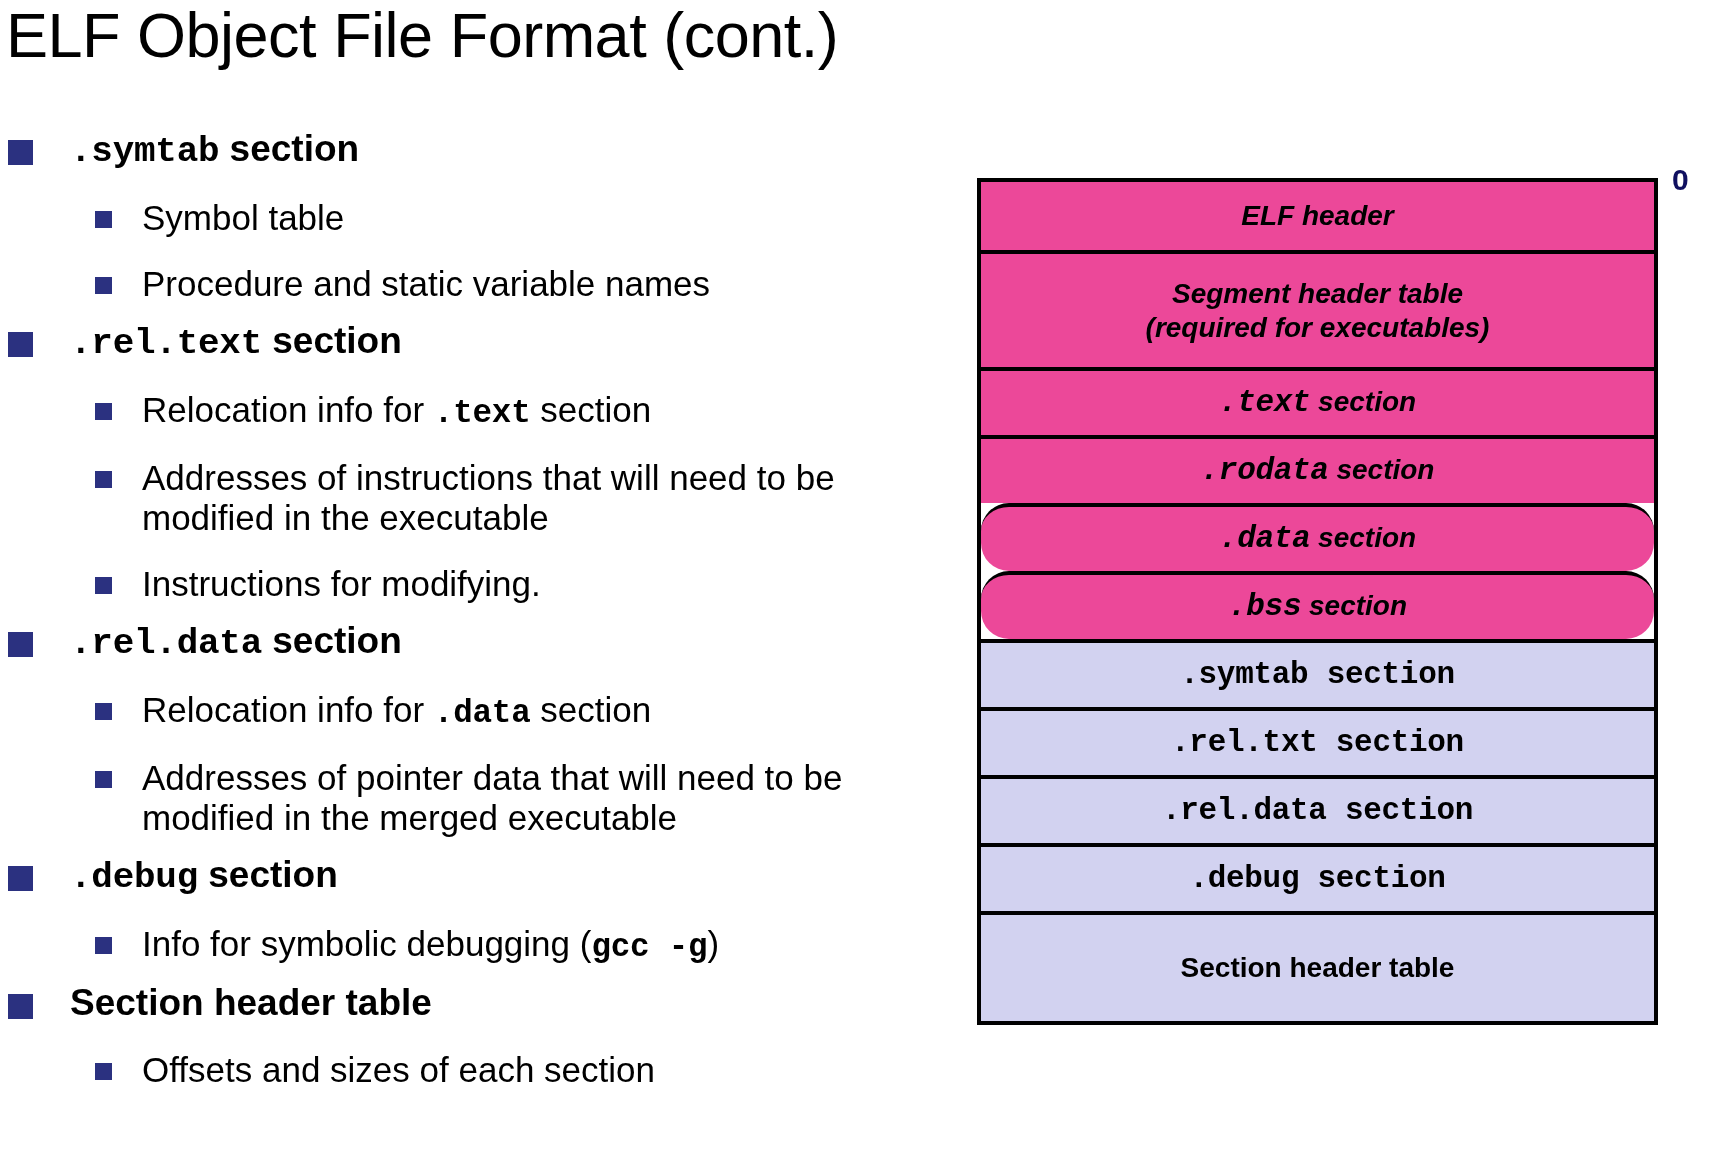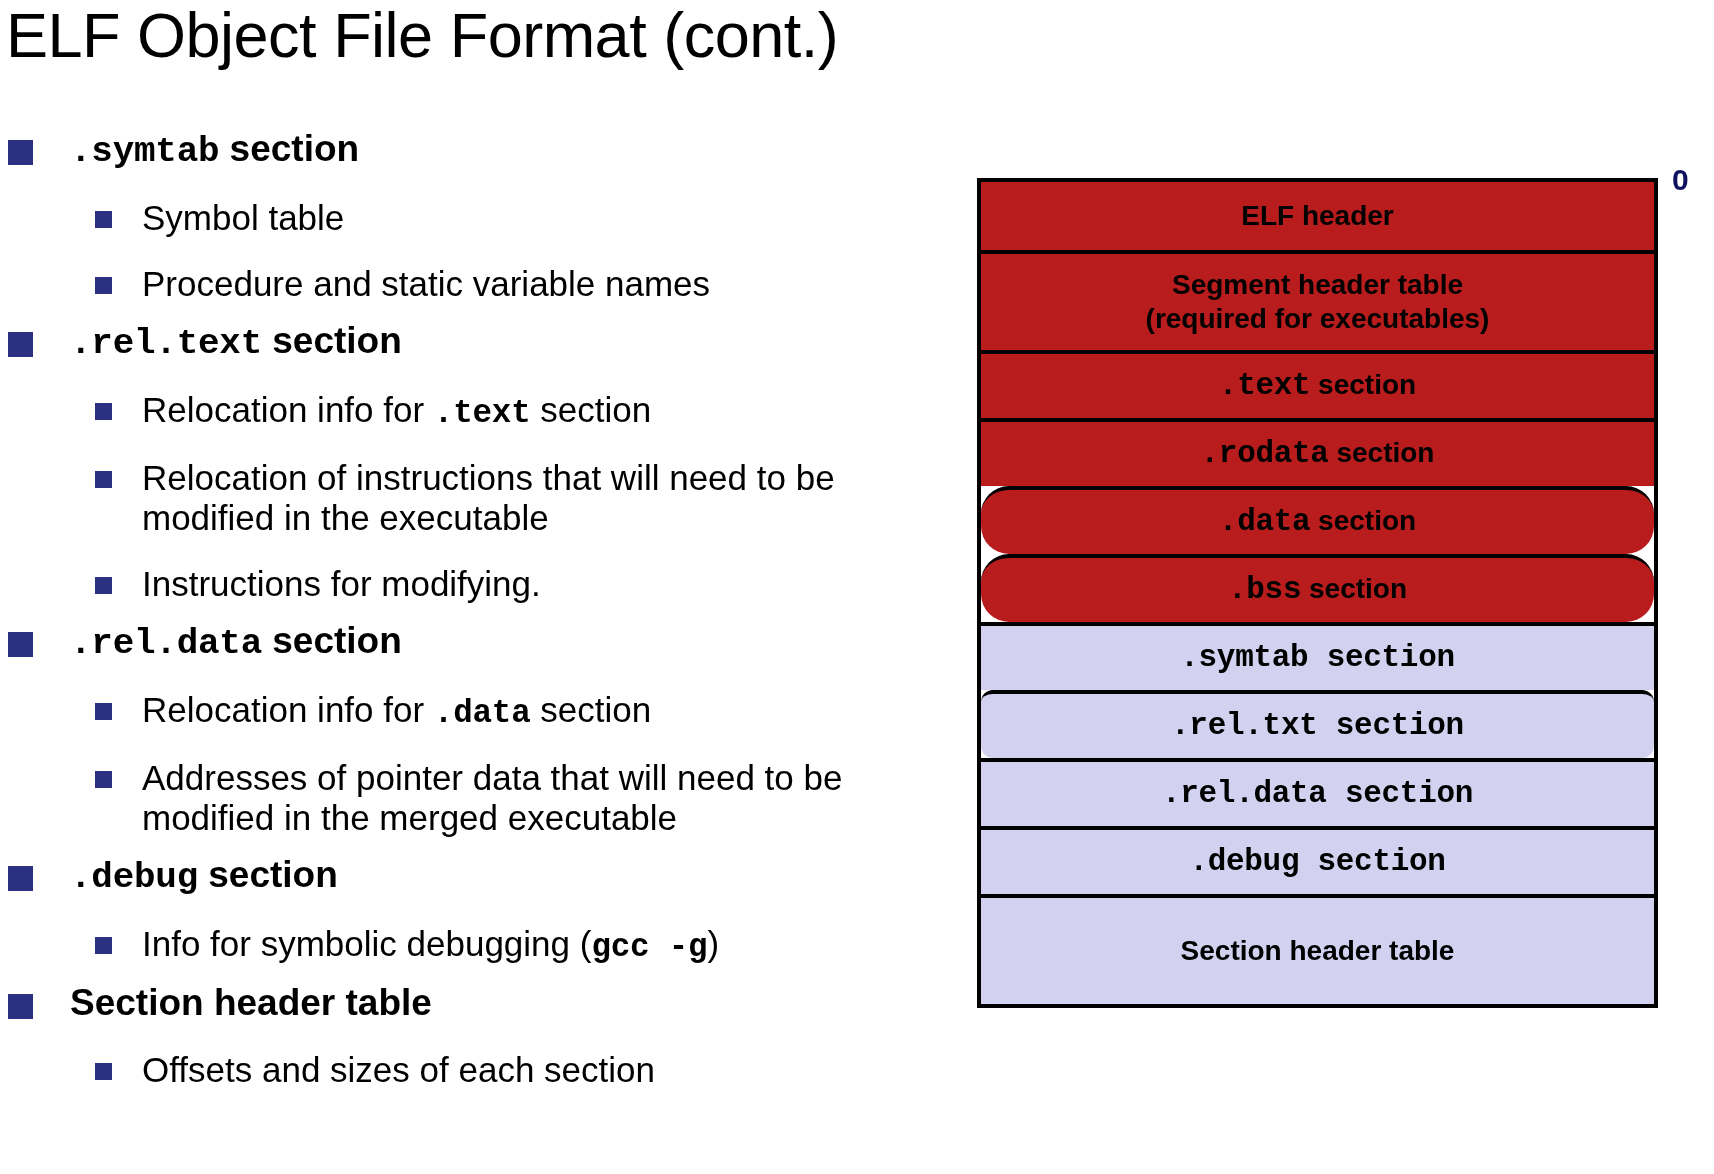--- a/index.html
+++ b/index.html
@@ -98,21 +98,21 @@
     display: flex;
     align-items: center;
     justify-content: center;
     text-align: center;
     font-size: 28px;
     font-weight: bold;
     line-height: 1.2;
     padding: 0 8px;
   }
   .row:first-child { border-top: none; }
-  .row.gray { background: #b91c1c; }
+  .row.gray { background: #ec4899; font-style: italic; }
   .row.blue { background: #D2D2F0; }
 
   .row .mono-box {
     font-family: "Liberation Mono", "DejaVu Sans Mono", monospace;
     font-weight: bold;
     font-size: 31px;
     letter-spacing: -0.3px;
   }
 
   .zero-label {
@@ -128,54 +128,54 @@
 <body>
 
 <div class="slide-title">ELF Object File Format (cont.)</div>
 
 <div class="bullets" id="bullet-root">
     <div class="lvl1"><span class="sq"></span><span class="mono">.symtab</span><span> section</span></div>
     <div class="lvl2"><span class="sq"></span><span>Symbol table</span></div>
     <div class="lvl2"><span class="sq"></span><span>Procedure and static variable names</span></div>
     <div class="lvl1"><span class="sq"></span><span class="mono">.rel.text</span><span> section</span></div>
     <div class="lvl2"><span class="sq"></span><span>Relocation info for </span><span class="mono">.text</span><span> section</span></div>
-    <div class="lvl2"><span class="sq"></span><span>Relocation of instructions that will need to be modified in the executable</span></div>
+    <div class="lvl2"><span class="sq"></span><span>Addresses of instructions that will need to be modified in the executable</span></div>
     <div class="lvl2"><span class="sq"></span><span>Instructions for modifying.</span></div>
     <div class="lvl1"><span class="sq"></span><span class="mono">.rel.data</span><span> section</span></div>
     <div class="lvl2"><span class="sq"></span><span>Relocation info for </span><span class="mono">.data</span><span> section</span></div>
     <div class="lvl2"><span class="sq"></span><span>Addresses of pointer data that will need to be modified in the merged executable</span></div>
     <div class="lvl1"><span class="sq"></span><span class="mono">.debug</span><span> section</span></div>
     <div class="lvl2"><span class="sq"></span><span>Info for symbolic debugging (</span><span class="mono">gcc  -g</span><span>)</span></div>
     <div class="lvl1"><span class="sq"></span><span>Section header table</span></div>
     <div class="lvl2"><span class="sq"></span><span>Offsets and sizes of each section</span></div>
   </div>
 
 <div class="diagram" id="diagram-root">
     <div class="row gray" style="height: 68px;">
       <div><span>ELF header</span></div>
     </div>
-    <div class="row gray" style="height: 100px;">
+    <div class="row gray" style="height: 117px;">
       <div><span>Segment header table</span><br><span>(required for executables)</span></div>
     </div>
     <div class="row gray" style="height: 68px;">
       <div><span class="mono-box">.text</span><span> section</span></div>
     </div>
     <div class="row gray" style="height: 68px;">
       <div><span class="mono-box">.rodata</span><span> section</span></div>
     </div>
     <div class="row gray" style="height: 68px; border-radius: 28px;">
       <div><span class="mono-box">.data</span><span> section</span></div>
     </div>
     <div class="row gray" style="height: 68px; border-radius: 28px;">
       <div><span class="mono-box">.bss</span><span> section</span></div>
     </div>
     <div class="row blue" style="height: 68px;">
       <div><span class="mono-box">.symtab  section</span></div>
     </div>
-    <div class="row blue" style="height: 68px; border-radius: 12px;">
+    <div class="row blue" style="height: 68px;">
       <div><span class="mono-box">.rel.txt  section</span></div>
     </div>
     <div class="row blue" style="height: 68px;">
       <div><span class="mono-box">.rel.data  section</span></div>
     </div>
     <div class="row blue" style="height: 68px;">
       <div><span class="mono-box">.debug  section</span></div>
     </div>
     <div class="row blue" style="height: 110px;">
       <div><span>Section header table</span></div>

